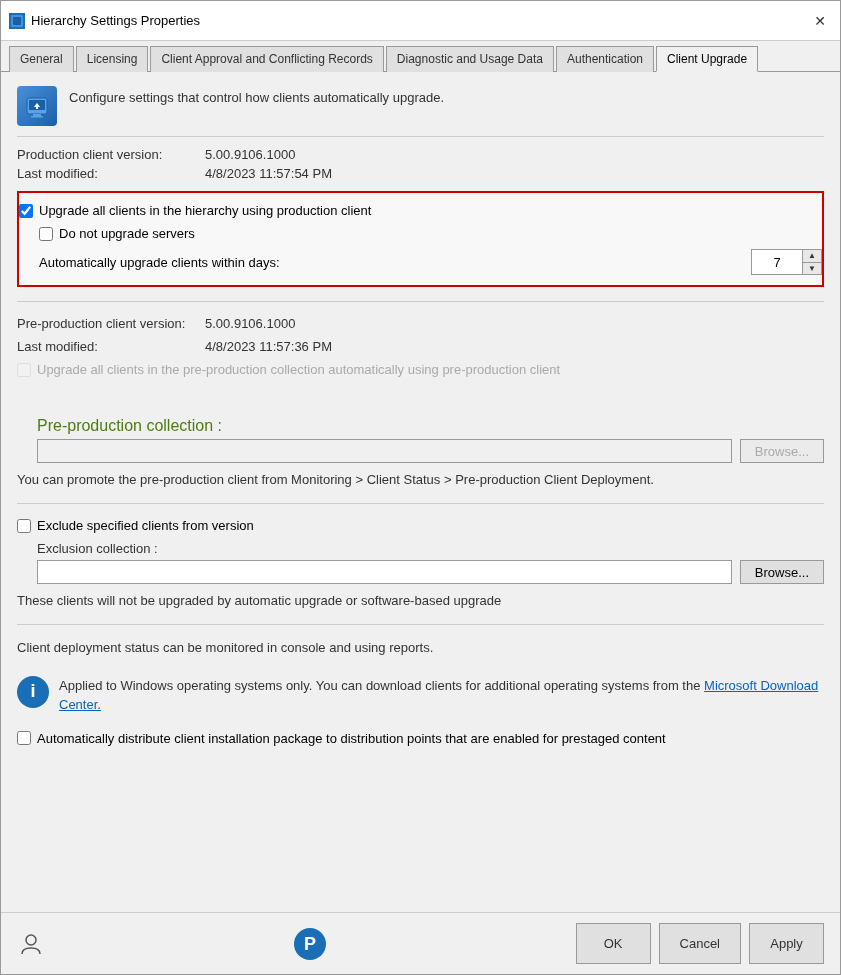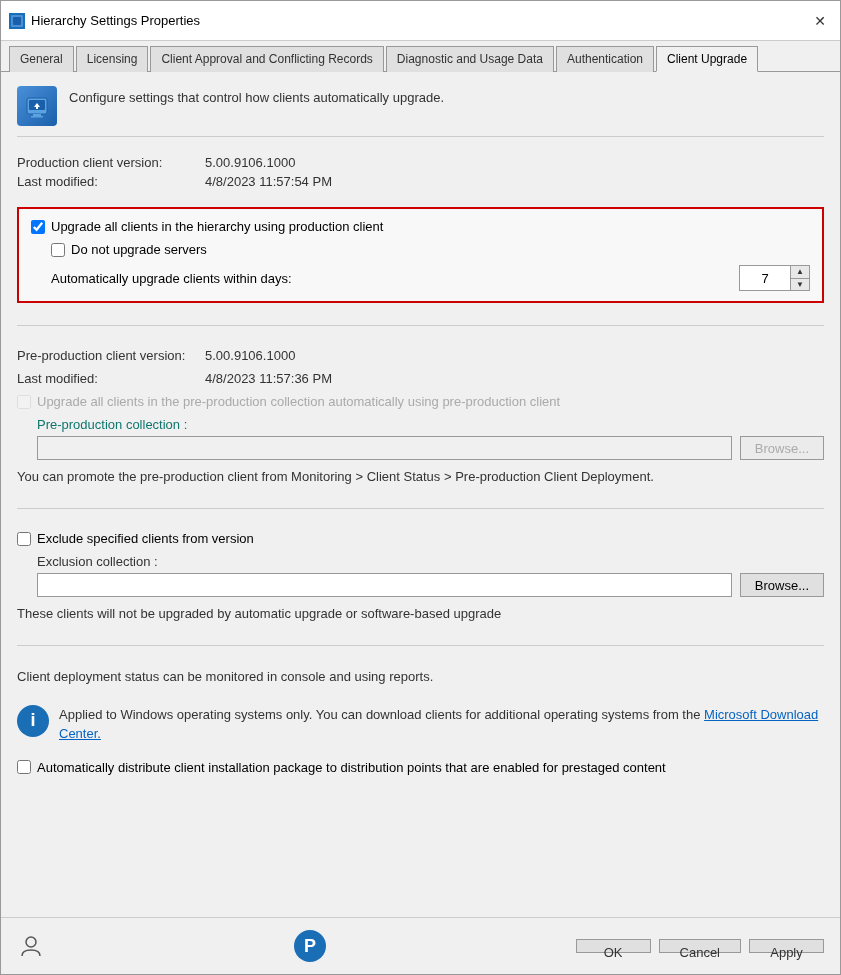--- a/index.html
+++ b/index.html
@@ -90,21 +90,21 @@
       color: #000;
       font-weight: 500;
     }
 
     
     .content {
       flex: 1;
       padding: 14px 16px;
       display: flex;
       flex-direction: column;
-      gap: 18px;
+      gap: 10px;
     }
 
     
     .header-info {
       display: flex;
       align-items: flex-start;
       gap: 12px;
       padding-bottom: 10px;
       border-bottom: 1px solid #ccc;
     }
@@ -135,21 +135,21 @@
       display: flex;
       gap: 8px;
       font-size: 13px;
     }
     .info-label { color: #333; min-width: 180px; }
     .info-value { color: #333; }
 
     
     .red-section {
       border: 2px solid #cc0000;
-      padding: 10px 12px;
+      padding: 10px 0;
       background: #f8f8f8;
       display: flex;
       flex-direction: column;
       gap: 8px;
     }
 
     
     .checkbox-row {
       display: flex;
       align-items: center;
@@ -324,21 +324,21 @@
       align-items: center;
       justify-content: center;
     }
     .footer-buttons {
       display: flex;
       gap: 8px;
     }
     .dialog-btn {
       padding: 5px 20px;
       min-width: 75px;
-      height: 14px;
+      height: 41px;
       border: 1px solid #999;
       background: #e0e0e0;
       cursor: pointer;
       font-size: 13px;
       color: #333;
     }
     .dialog-btn.primary {
       background: #e0e0e0;
     }
     .disabled-check input[type="checkbox"] { opacity: 0.5; }
@@ -429,21 +429,21 @@
       </div>
       <div class="info-row">
         <span class="info-label">Last modified:</span>
         <span class="info-value">4/8/2023 11:57:36 PM</span>
       </div>
       <div class="checkbox-row disabled-check">
         <input type="checkbox" id="preUpgrade" disabled="" style="">
         <label for="preUpgrade" style="color:#aaa;">Upgrade all clients in the pre-production collection automatically using pre-production client</label>
       </div>
       <div style="margin-left:20px;">
-        <div style="font-size:13px; color:#0f766e; margin-bottom:4px;">Pre-production collection :</div>
+        <div style="font-size:16px; color:#4d7c0f; margin-bottom:4px;margin-top:32px;">Pre-production collection :</div>
         <div class="collection-row" style="margin-left:0;">
           <input type="text" class="collection-input" disabled="" placeholder="" style="">
           <button class="browse-btn" disabled="">Browse...</button>
         </div>
       </div>
       <div class="hint-text">You can promote the pre-production client from Monitoring &gt; Client Status &gt; Pre-production Client Deployment.</div>
     </div>
 
     <hr class="section-divider">
 

